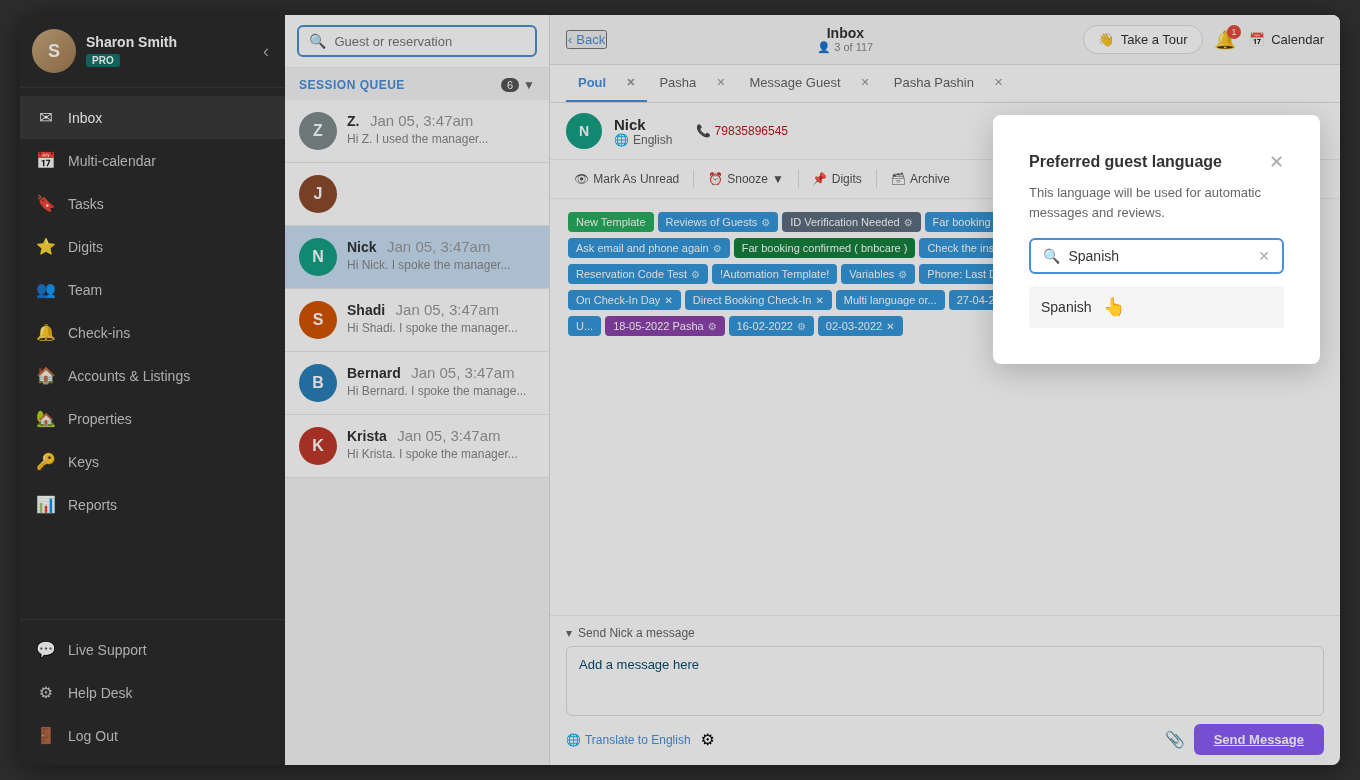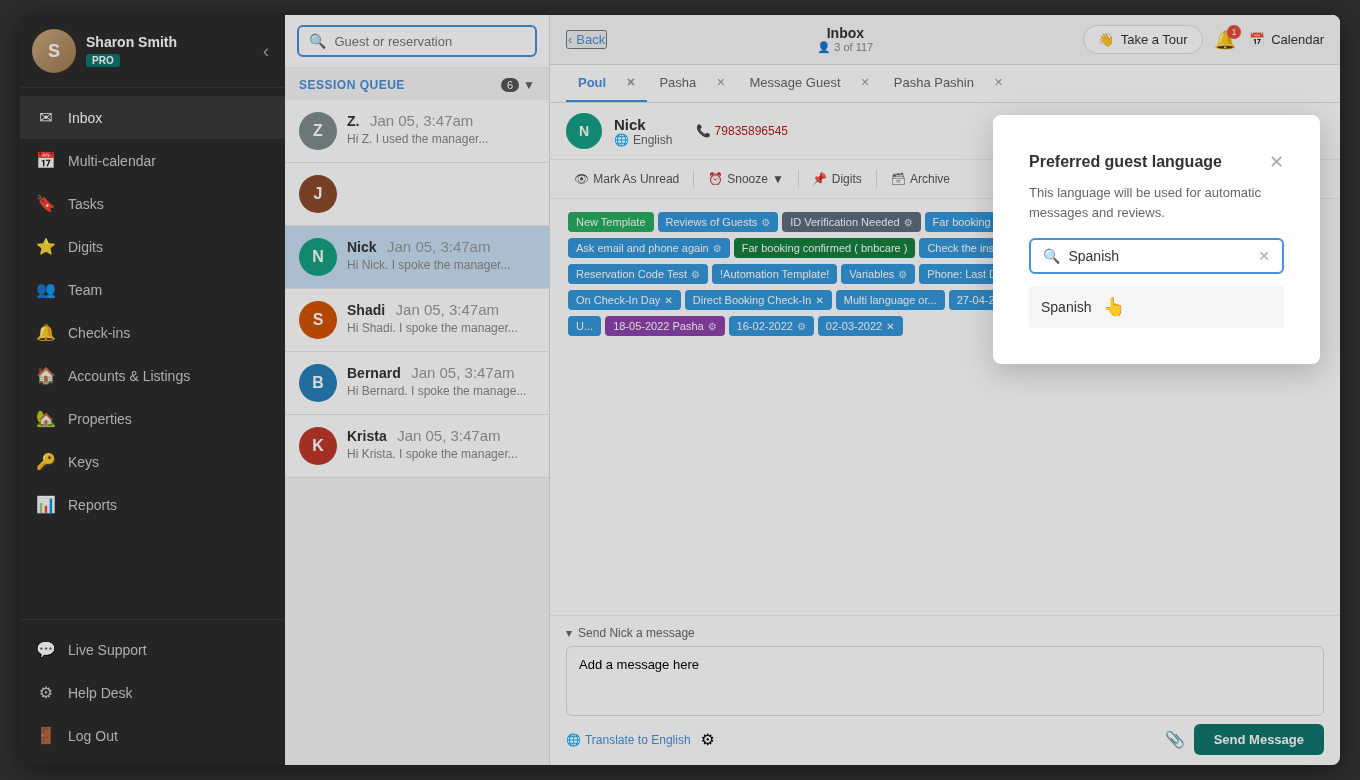--- a/index.html
+++ b/index.html
@@ -83,21 +83,21 @@
     .tag-orange { background: #e67e22; color: #fff; }
     .tag-setting { font-size: 10px; cursor: pointer; opacity: 0.8; }
     .tag-close { font-size: 10px; cursor: pointer; }
 
     
     .compose-area { padding: 10px 16px; border-top: 1px solid #eee; }
     .compose-header { font-size: 12px; color: #666; margin-bottom: 6px; display: flex; align-items: center; gap: 6px; }
     .compose-box { border: 1px solid #ddd; border-radius: 6px; padding: 10px 12px; min-height: 70px; font-size: 13px; color: #aaa; outline: none; cursor: text; }
     .compose-footer { display: flex; justify-content: space-between; align-items: center; margin-top: 8px; }
     .translate-btn { font-size: 12px; color: #4a90d9; cursor: pointer; display: flex; align-items: center; gap: 4px; background: none; border: none; }
-    .send-btn { background: #0f766e; color: #fff; border: none; border-radius: 6px; padding: 8px 20px; font-size: 13px; cursor: pointer; font-weight: 600; }
+    .send-btn { background: #8b5cf6; color: #fff; border: none; border-radius: 6px; padding: 8px 20px; font-size: 13px; cursor: pointer; font-weight: 600; text-decoration: underline; }
     .attach-icon { color: #888; font-size: 16px; cursor: pointer; }
 
     
     .popup-overlay { position: absolute; top: 0; left: 0; right: 0; bottom: 0; background: rgba(0,0,0,0.15); z-index: 100; }
     .popup { position: absolute; top: 100px; right: 20px; width: 327px; background: #fff; border-radius: 8px; box-shadow: 0 8px 30px rgba(0,0,0,0.2); z-index: 101; padding: 36px; }
     .popup-header { display: flex; justify-content: space-between; align-items: center; margin-bottom: 10px; }
     .popup-title { font-size: 16px; font-weight: 700; color: #333; }
     .popup-close { background: none; border: none; color: #aaa; font-size: 18px; cursor: pointer; }
     .popup-desc { font-size: 13px; color: #666; margin-bottom: 16px; line-height: 1.5; }
     .popup-search { display: flex; align-items: center; gap: 8px; border: 2px solid #4a90d9; border-radius: 6px; padding: 8px 12px; margin-bottom: 12px; }
@@ -417,21 +417,21 @@
           <span>02-03-2022</span>
           <span class="tag-close">✕</span>
         </span></div>
 
     <div class="compose-area">
       <div class="compose-header">
         <span>▾</span>
         <span>Send Nick a message</span>
       </div>
       <div class="compose-box" contenteditable="true" style="">
-        <span style="color:#000000;">Add a message here</span>
+        <span style="color:#0c4a6e;">Add a message here</span>
       </div>
       <div class="compose-footer">
         <div style="display:flex;align-items:center;gap:10px;">
           <button class="translate-btn">
             <span>🌐</span>
             <span>Translate to English</span>
           </button>
           <button style="background:none;border:none;cursor:pointer;font-size:16px;">⚙</button>
         </div>
         <div style="display:flex;align-items:center;gap:8px;">

